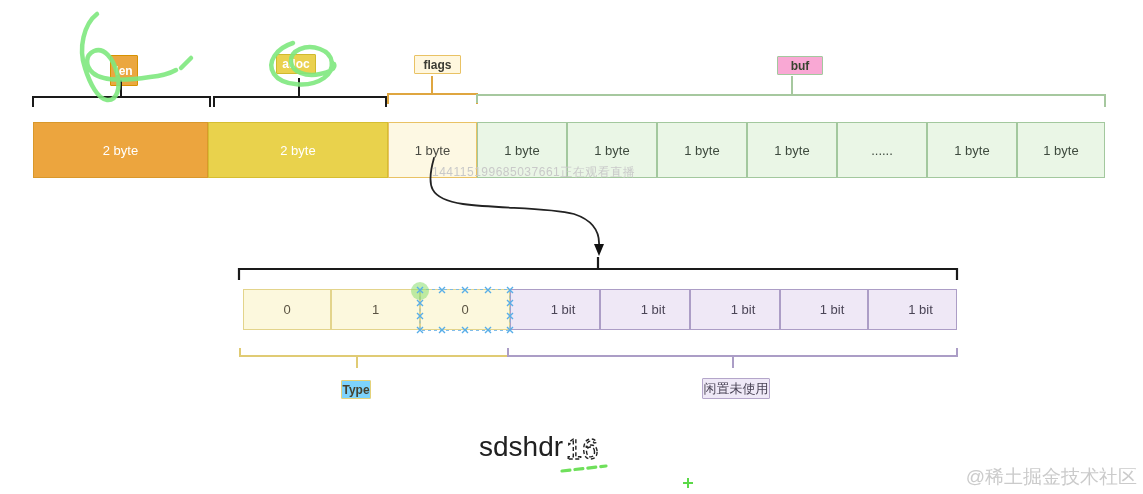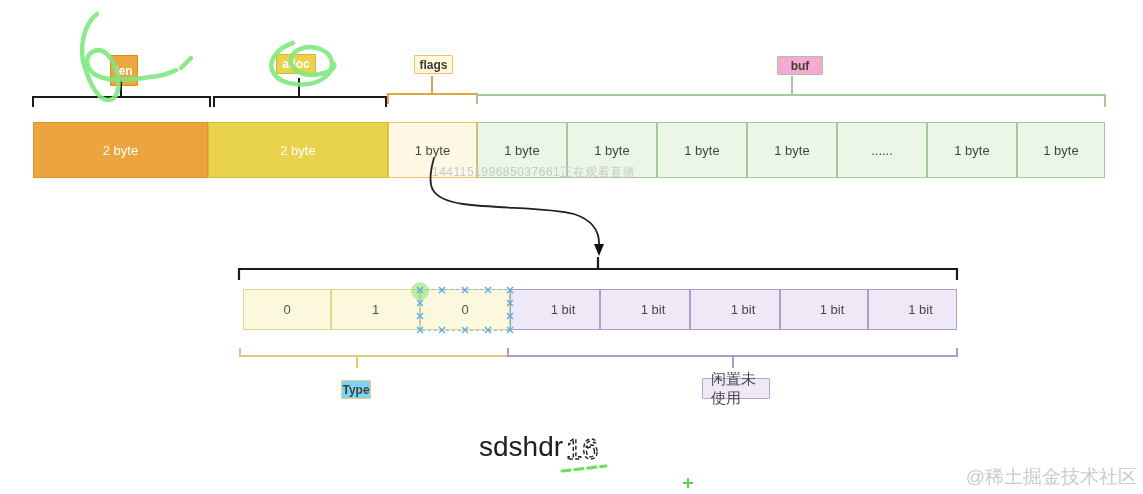--- a/index.html
+++ b/index.html
@@ -18,24 +18,24 @@
   .cell.green  { background:#EAF6E6; border-color:#A3C89E; color:#3e4a3e; }
   .cell.bityellow { background:#FCF8DD; border-color:#E3D48B; color:#5a5342; }
   .cell.bitpurple { background:#EFE8F6; border-color:#AC9DC6; color:#4a4456;padding-left:16px; }
 
   .taglabel {
     position:absolute; display:flex; align-items:center; justify-content:center;
     font-size:12px; font-weight:bold; border:1px solid; border-radius:1px; z-index:2;
   }
   .lab-len   { left:110px; top:55px;  width:28px; height:31px; background:#EBA740; border-color:#D79200; color:#fff; }
   .lab-alloc { left:276px; top:54px;  width:40px; height:20px; background:#EAD14F; border-color:#D0B92E; color:#fff; }
-  .lab-flags { left:414px; top:55px;  width:39px; height:19px; background:#FFF7DE; border-color:#E9C264; color:#3c3c34; }
+  .lab-flags { left:414px; top:55px;  width:47px; height:19px; background:#FFF7DE; border-color:#E9C264; color:#3c3c34; }
   .lab-buf   { left:777px; top:56px;  width:46px; height:19px; background:#f9a8d4; border-color:#A3C89E; color:#37432f; }
   .lab-type  { left:341px; top:380px; width:30px; height:19px; background:#7dd3fc; border-color:#E4D27A; color:#45422f; }
-  .lab-unused{ left:702px; top:378px; width:68px; height:21px; background:#EFE9F7; border-color:#B4A6CA; color:#4a4456; font-weight:normal; font-size:15px;padding-left:8px; }
+  .lab-unused{ left:702px; top:378px; width:68px; height:21px; background:#EFE9F7; border-color:#B4A6CA; color:#4a4456; font-weight:normal; font-size:13px; }
 
   .overlay-svg { position:absolute; left:0; top:0; width:1143px; height:494px; z-index:3; pointer-events:none; }
 
   .caption { position:absolute; left:479px; top:431px; z-index:1;
              display:flex; align-items:flex-start; color:#202020; font-size:28px; }
   .caption .suffix-svg { overflow:visible; margin-left:1px; }
   .dashed-text { font-family:"Liberation Sans", sans-serif; font-size:29px;
                  fill:none; stroke:#222; stroke-width:1.4; stroke-dasharray:4 2.5; }
 
   .wm-live { position:absolute; left:432px; top:164px; z-index:4;

